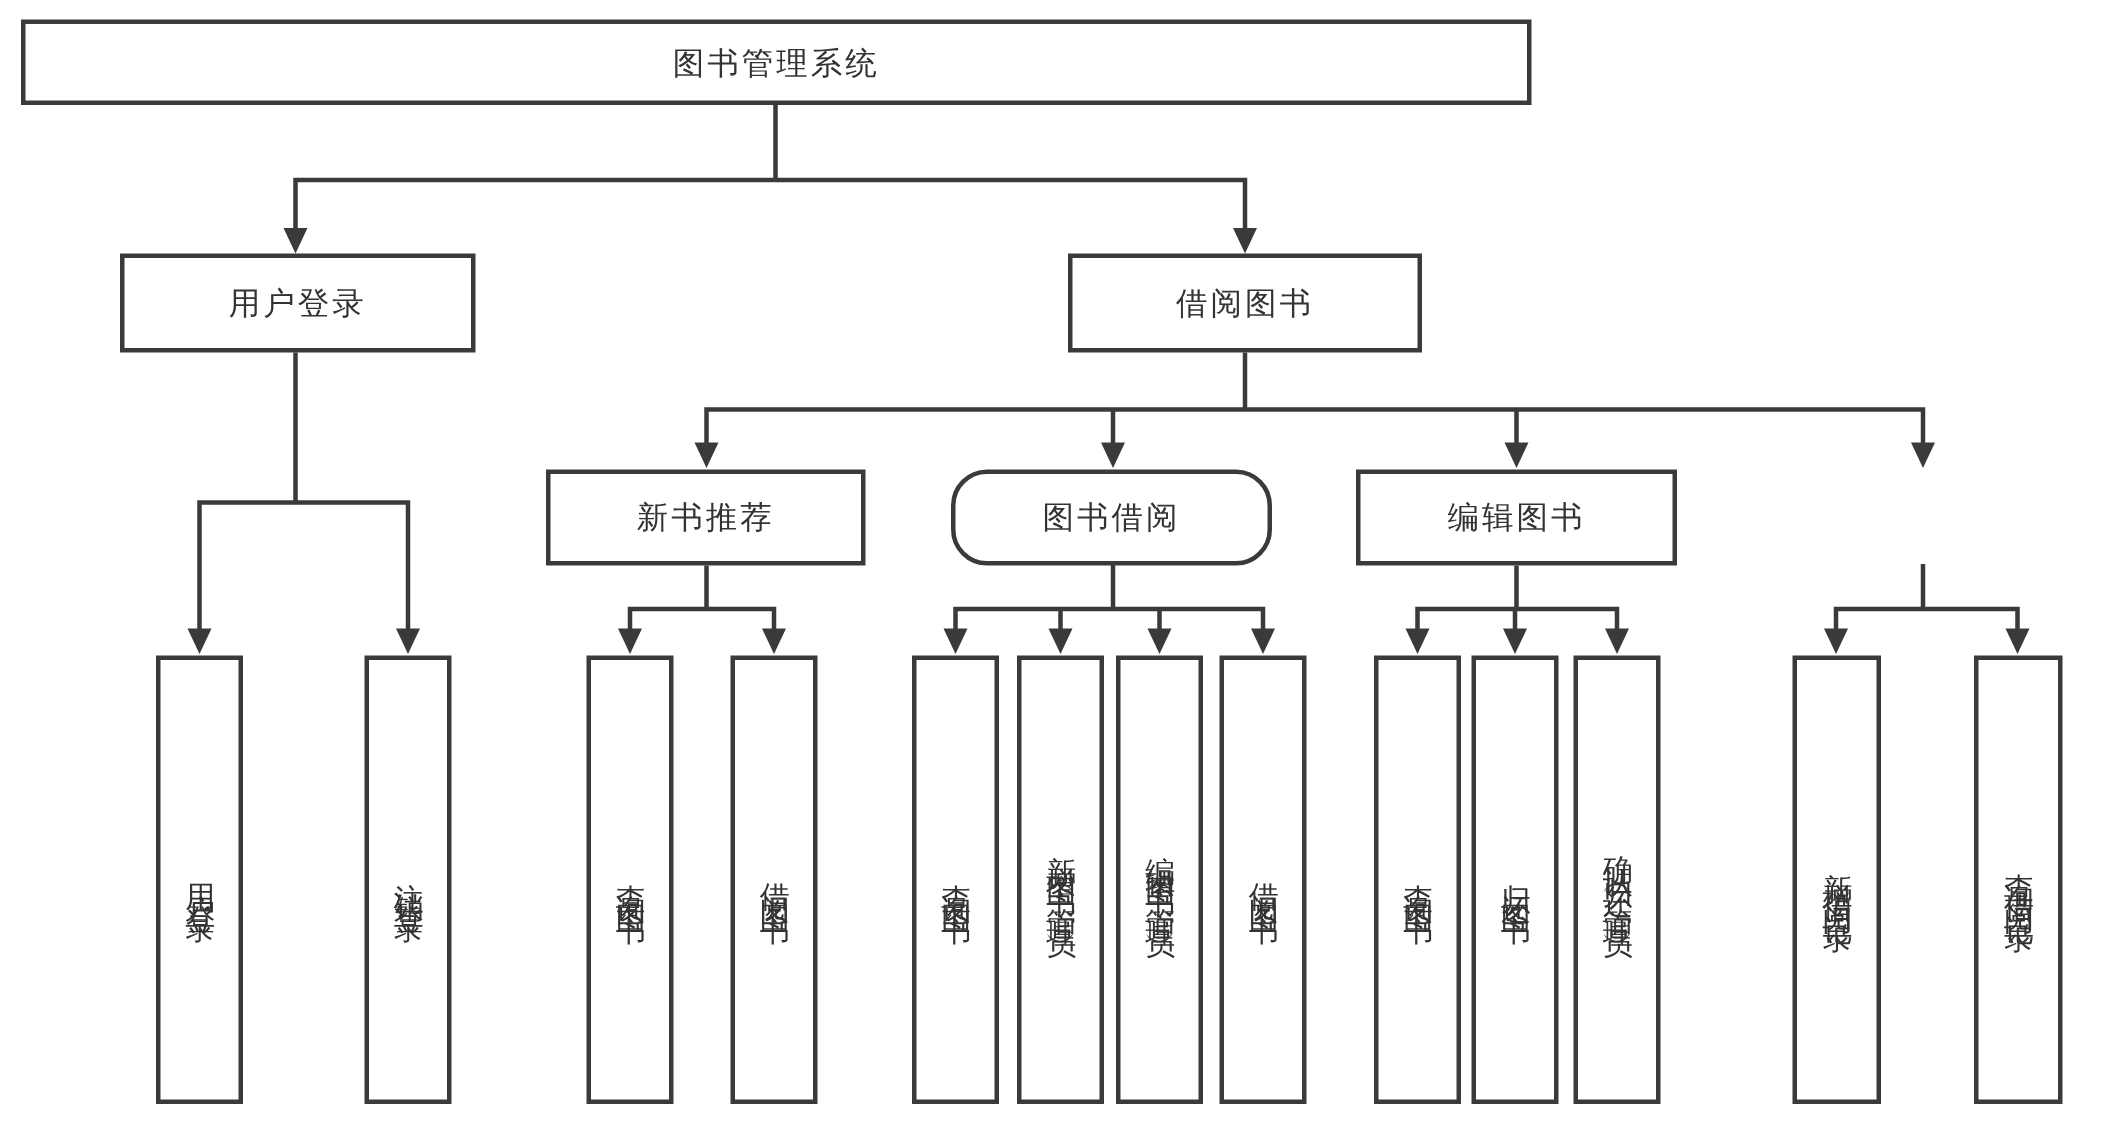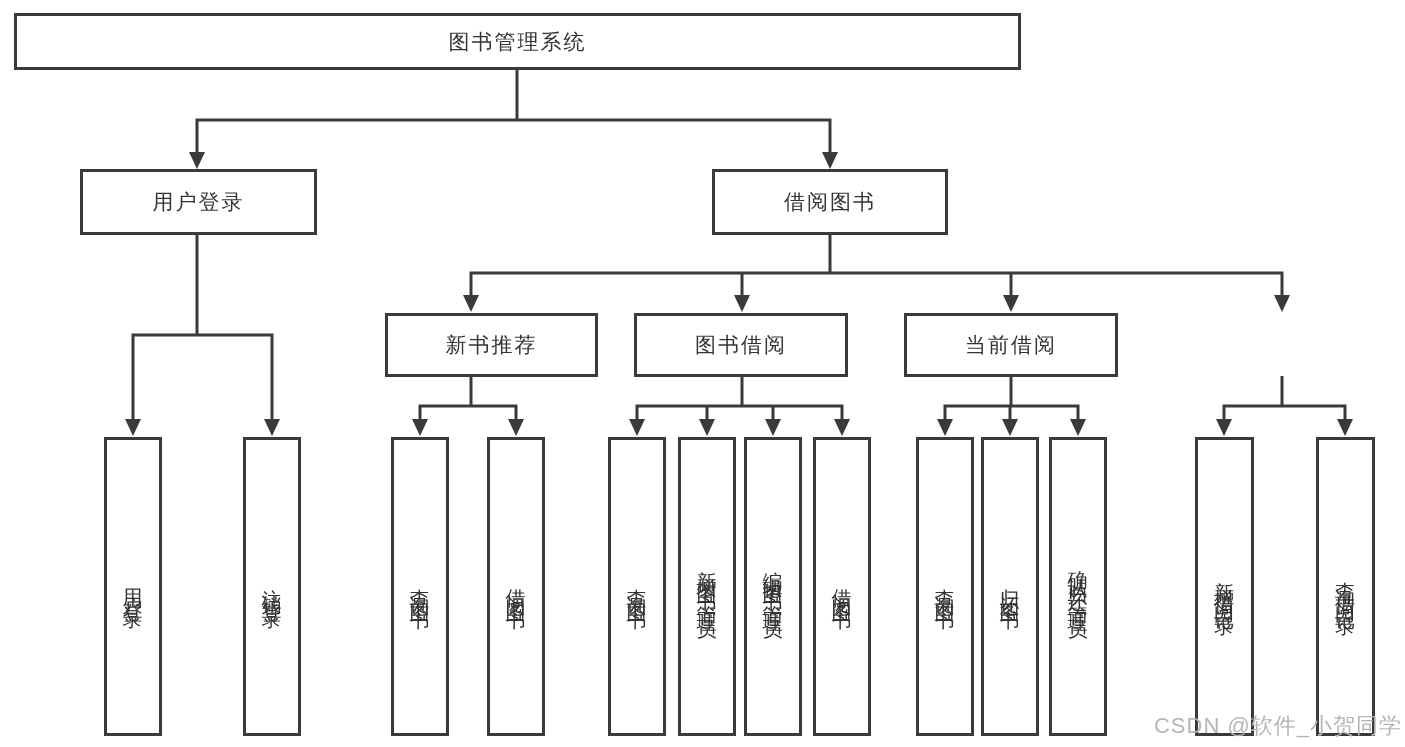--- a/index.html
+++ b/index.html
@@ -95,28 +95,28 @@
     <span>图书管理系统</span>
   </div>
 
   <div class="node hbox" style="left:80px; top:169px; width:237px; height:66px;">
     <span>用户登录</span>
   </div>
   <div class="node hbox" style="left:712px; top:169px; width:236px; height:66px;">
     <span>借阅图书</span>
   </div>
 
-  <div class="node hbox" style="left:385px; top:313px; width:213px; height:64px;">
+  <div class="node hbox" style="left:364px; top:313px; width:213px; height:64px;">
     <span>新书推荐</span>
   </div>
-  <div class="node hbox" style="left:634px; top:313px; width:214px; height:64px;">
+  <div class="node hbox" style="left:634px; top:313px; width:214px; height:64px;border-radius:24px;">
     <span>图书借阅</span>
   </div>
   <div class="node hbox" style="left:904px; top:313px; width:214px; height:64px;">
-    <span>当前借阅</span>
+    <span>编辑图书</span>
   </div>
 
   <div class="node vbox" style="left:104px; top:437px; width:58px; height:299px;">
     <span class="vtext">用户登录</span>
   </div>
   <div class="node vbox" style="left:243px; top:437px; width:58px; height:299px;">
     <span class="vtext">注销登录</span>
   </div>
 
   <div class="node vbox" style="left:391px; top:437px; width:58px; height:299px;">
@@ -149,15 +149,14 @@
     <span class="vtext">确认归还（管理员）</span>
   </div>
 
   <div class="node vbox" style="left:1195px; top:437px; width:59px; height:299px;">
     <span class="vtext">新增借阅记录</span>
   </div>
   <div class="node vbox" style="left:1316px; top:437px; width:59px; height:299px;">
     <span class="vtext">查询借阅记录</span>
   </div>
 
-  <div class="watermark">CSDN @软件_小贺同学</div>
 
 </div>
 
 </body></html>

